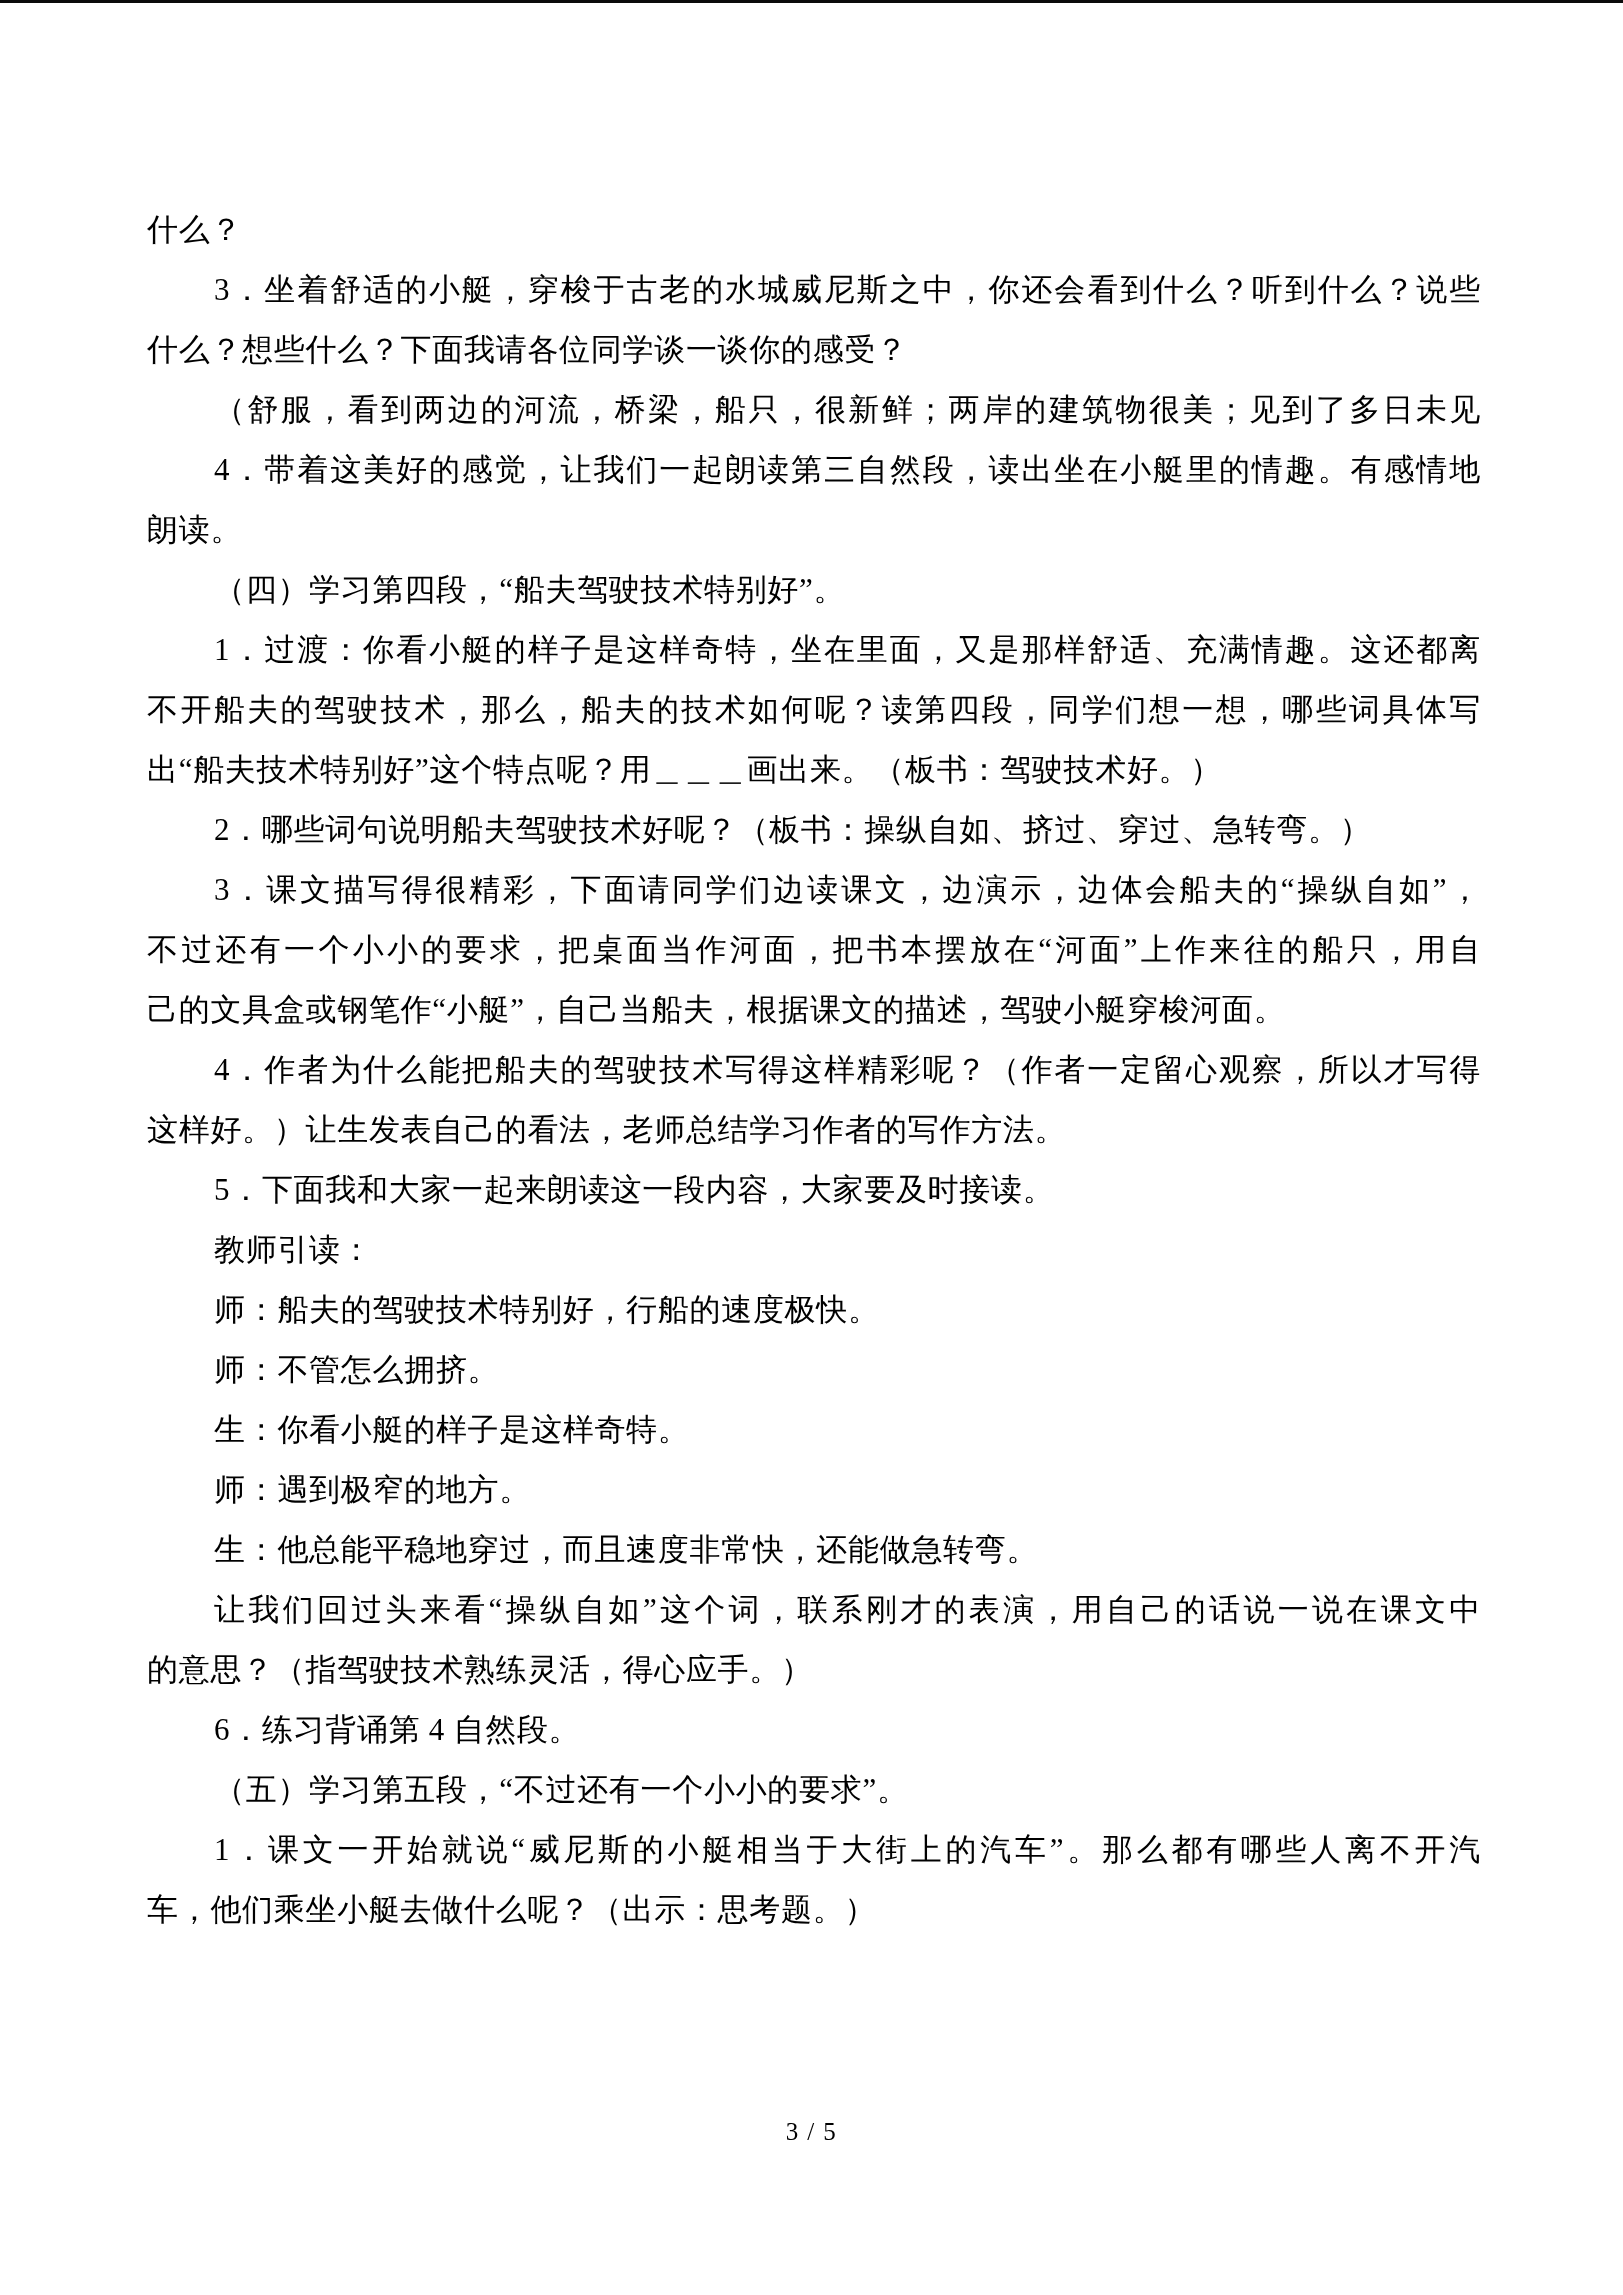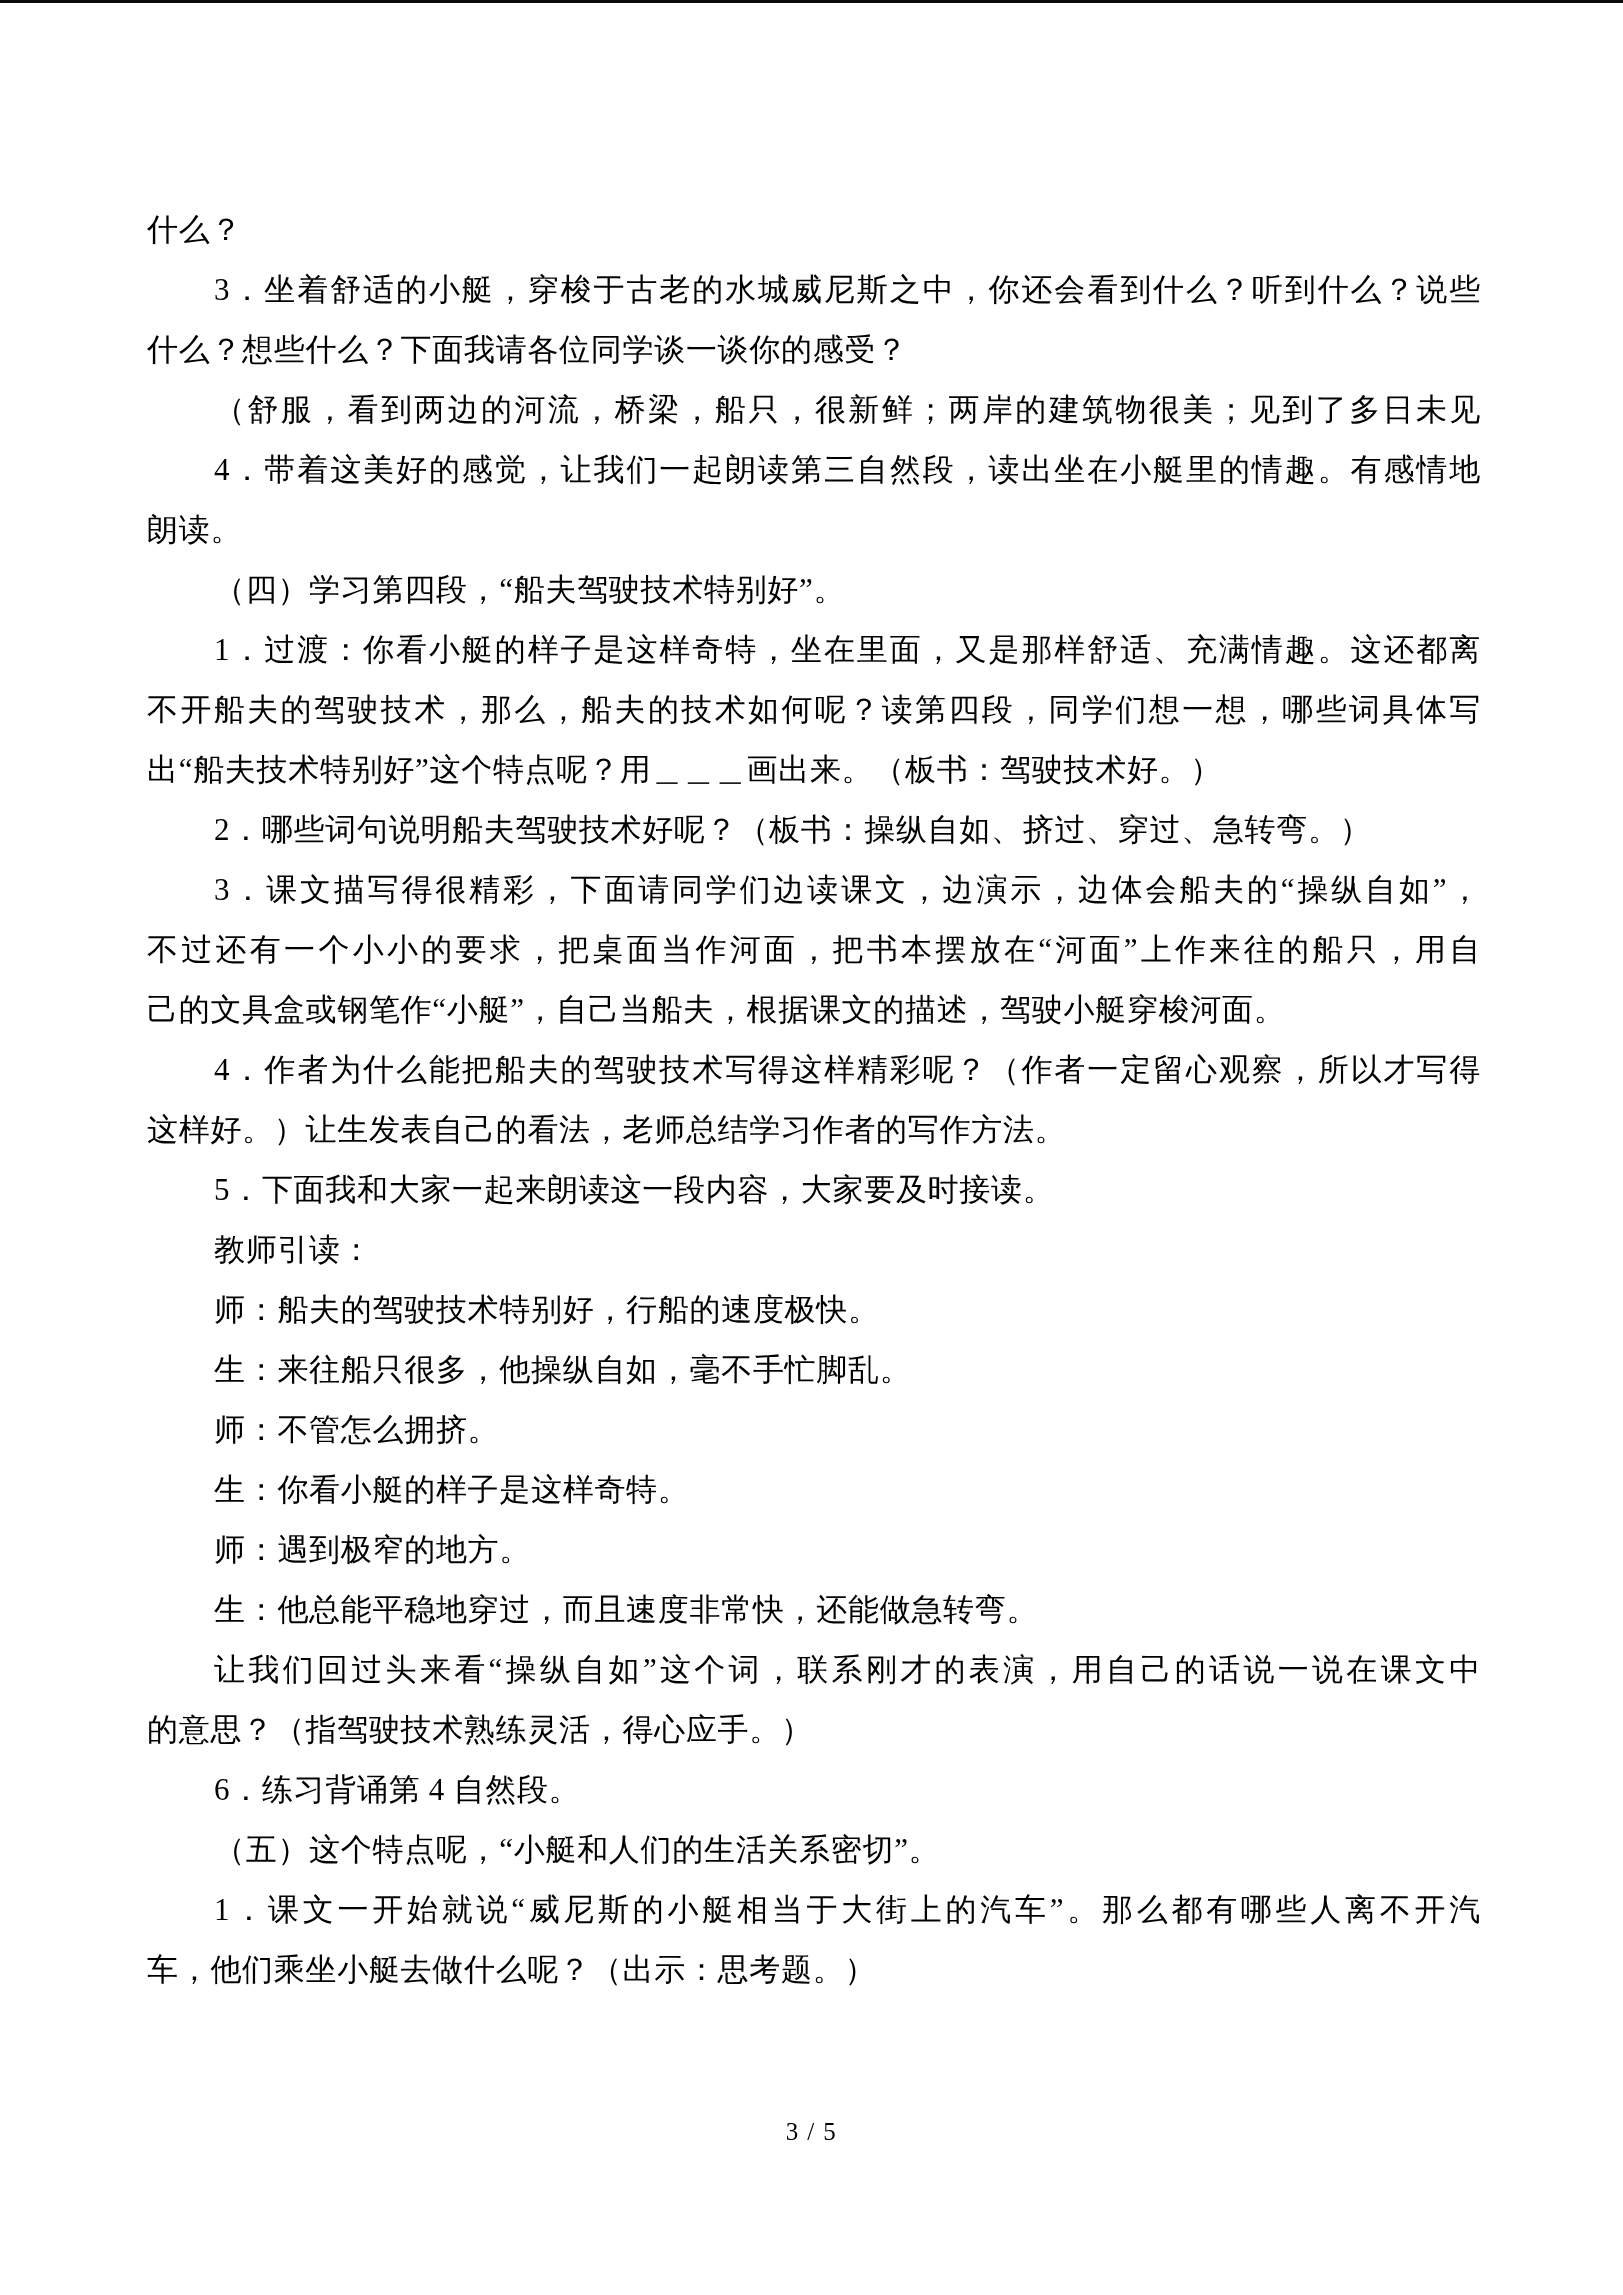--- a/index.html
+++ b/index.html
@@ -77,29 +77,28 @@
       <div class="line">出“船夫技术特别好”这个特点呢？用＿＿＿画出来。（板书：驾驶技术好。）</div>
       <div class="line indent">2．哪些词句说明船夫驾驶技术好呢？（板书：操纵自如、挤过、穿过、急转弯。）</div>
       <div class="line indent fill">3．课文描写得很精彩，下面请同学们边读课文，边演示，边体会船夫的“操纵自如”，</div>
       <div class="line fill">不过还有一个小小的要求，把桌面当作河面，把书本摆放在“河面”上作来往的船只，用自</div>
       <div class="line">己的文具盒或钢笔作“小艇”，自己当船夫，根据课文的描述，驾驶小艇穿梭河面。</div>
       <div class="line indent fill">4．作者为什么能把船夫的驾驶技术写得这样精彩呢？（作者一定留心观察，所以才写得</div>
       <div class="line">这样好。）让生发表自己的看法，老师总结学习作者的写作方法。</div>
       <div class="line indent">5．下面我和大家一起来朗读这一段内容，大家要及时接读。</div>
       <div class="line indent">教师引读：</div>
       <div class="line indent">师：船夫的驾驶技术特别好，行船的速度极快。</div>
-      <div class="line indent">生：来往船只很多，他操纵自如，毫不手忙脚乱。</div>
       <div class="line indent">师：不管怎么拥挤。</div>
       <div class="line indent">生：你看小艇的样子是这样奇特。</div>
       <div class="line indent">师：遇到极窄的地方。</div>
       <div class="line indent">生：他总能平稳地穿过，而且速度非常快，还能做急转弯。</div>
       <div class="line indent fill">让我们回过头来看“操纵自如”这个词，联系刚才的表演，用自己的话说一说在课文中</div>
       <div class="line">的意思？（指驾驶技术熟练灵活，得心应手。）</div>
       <div class="line indent">6．练习背诵第 4 自然段。</div>
-      <div class="line indent">（五）这个特点呢，“小艇和人们的生活关系密切”。</div>
+      <div class="line indent">（五）学习第五段，“不过还有一个小小的要求”。</div>
       <div class="line indent fill">1．课文一开始就说“威尼斯的小艇相当于大街上的汽车”。那么都有哪些人离不开汽</div>
       <div class="line">车，他们乘坐小艇去做什么呢？（出示：思考题。）</div>
     </main>
   <footer class="footer">
     <span class="page-num">3 / 5</span>
   </footer>
 </div>
 
 
 </body></html>

